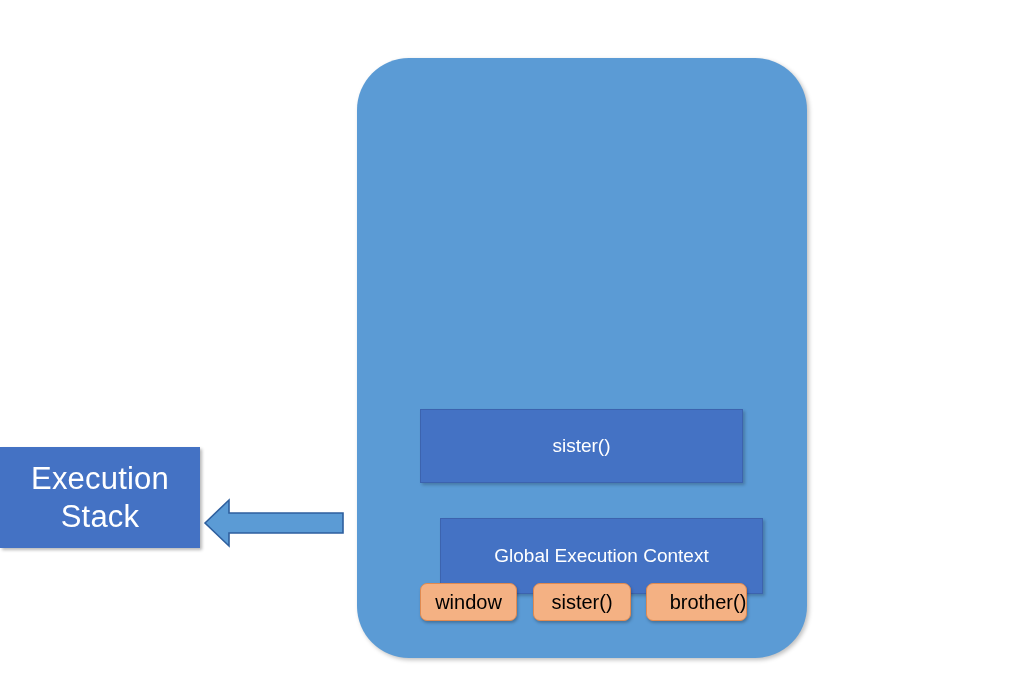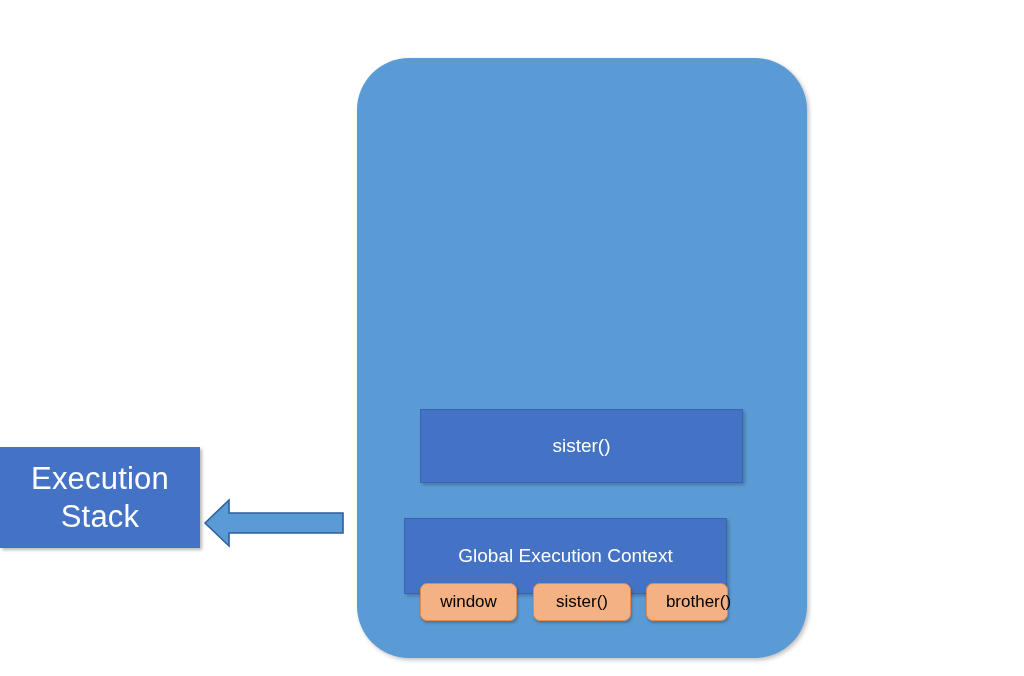--- a/index.html
+++ b/index.html
@@ -86,21 +86,21 @@
   }
   .misspelled {
     text-decoration: underline wavy #E03A33;
     text-decoration-skip-ink: none;
     text-underline-offset: 2px;
   }
 
   
   #global-context-box {
     position: absolute;
-    left: 404px;
+    left: 440px;
     top: 518px;
     width: 323px;
     height: 76px;
     background: #4472C4;
     border: 1px solid #3C63AE;
     box-shadow: 2px 2px 3px rgba(0,0,0,0.22);
     display: flex;
     align-items: center;
     justify-content: center;
     box-sizing: border-box;
@@ -120,26 +120,26 @@
     border: 1px solid #E08A50;
     border-radius: 7px;
     box-shadow: 1px 2px 3px rgba(0,0,0,0.25);
     display: flex;
     align-items: center;
     justify-content: center;
     box-sizing: border-box;
   }
   .fn-chip span {
     color: #000000;
-    font-size: 17px;
+    font-size: 20px;
     text-align: center;
   }
   #fn-chip-0 { left: 420px; width: 97px; }
   #fn-chip-1 { left: 533px; width: 98px; }
-  #fn-chip-2 { left: 646px; width: 82px; padding-left: 23px; }
+  #fn-chip-2 { left: 646px; width: 101px; padding-left: 23px; }
 </style>
 </head>
 <body>
 
 <div id="execution-stack-box">
   <div id="execution-stack-label">Execution
 Stack</div>
 </div>
 
 <div id="stack-arrow">

